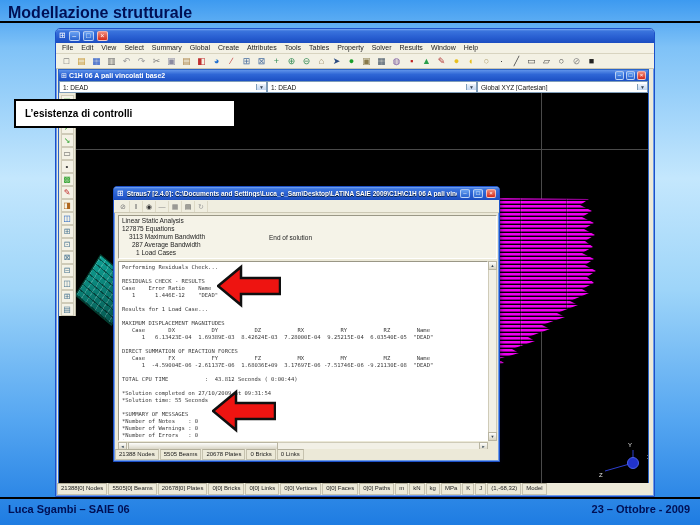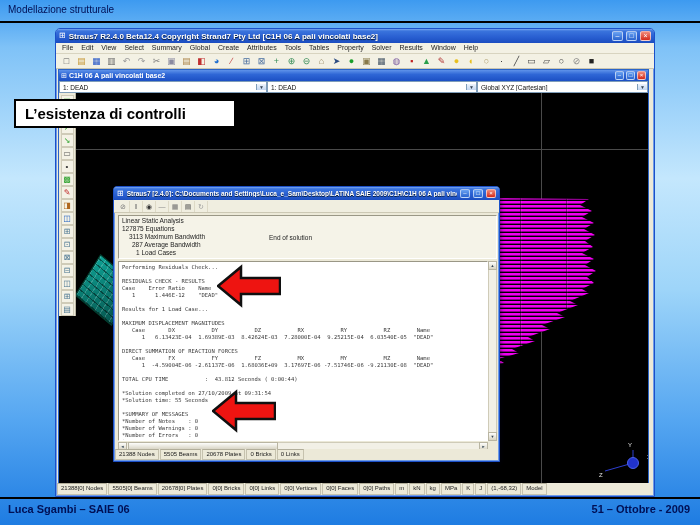--- a/index.html
+++ b/index.html
@@ -1,21 +1,21 @@
 <!DOCTYPE html>
 <html><head>
 <meta charset="utf-8">
 <style>
   * { margin:0; padding:0; box-sizing:border-box; }
   html,body { width:700px; height:525px; }
   body { font-family:"Liberation Sans", sans-serif; overflow:hidden; }
   .page { position:relative; width:700px; height:525px; overflow:hidden;
     background:linear-gradient(180deg,#3d9af0 0%,#7fc2f7 9%,#c4e7fd 34%,#9ed5f9 55%,#55a6f1 80%,#1e7ce2 100%); }
 
-  .slide-title { position:absolute; top:4px; left:8px; font-size:10px; font-weight:normal; color:#001055; }
+  .slide-title { position:absolute; top:4px; left:8px; font-size:16px; font-weight:bold; color:#001055; }
   .rule { position:absolute; left:0; width:700px; height:2px; background:#000; }
   .rule.top { top:21px; } .rule.bottom { top:497px; }
   .footer { position:absolute; top:503px; font-size:11px; font-weight:bold; color:#001055; }
   .footer.left { left:8px; } .footer.right { right:10px; }
 
   
   .app { position:absolute; left:55px; top:28px; width:600px; height:469px; background:#ece9d8;
     border:1px solid #1b50c8; border-radius:5px 5px 0 0; box-shadow:inset 0 0 0 1px #6f9be6; z-index:1; }
   .tbar { height:14px; display:flex; align-items:center; gap:3px; padding:0 3px; border-radius:4px 4px 0 0;
     background:linear-gradient(180deg,#7aa7f0 0%,#3a74dd 14%,#2a60d2 55%,#1b4dc0 100%); }
@@ -95,37 +95,36 @@
   .sbtn { position:absolute; width:9px; height:9px; font-size:4px; line-height:8px; text-align:center; color:#345;
     background:linear-gradient(#fdfdfb,#d8d4c2); border:1px solid #b9b5a2; }
   .vscroll .up { left:-1px; top:-1px; } .vscroll .down { left:-1px; bottom:-1px; }
   .hscroll .lft { left:-1px; top:-1px; } .hscroll .rgt { right:-1px; top:-1px; }
   .hthumb { position:absolute; left:9px; top:-1px; width:150px; height:9px; background:linear-gradient(#fdfdfb,#d3cfbd); border:1px solid #b9b5a2; }
   .dlg-status { position:absolute; left:1px; right:1px; bottom:1px; height:11px; display:flex; background:#ece9d8; }
   .dlg-status .seg { font-size:6px; }
 
   
   .callout { position:absolute; left:14px; top:99px; width:222px; height:29px; background:#fff; border:2px solid #000;
-    font-size:15px; font-weight:bold; color:#000; line-height:25px; padding-left:9px; z-index:9; white-space:nowrap; }
+    font-size:10px; font-weight:bold; color:#000; line-height:25px; padding-left:9px; z-index:9; white-space:nowrap; }
   .arrow { position:absolute; z-index:7; }
   .arrow.a1 { left:217px; top:264px; }
   .arrow.a2 { left:212px; top:389px; }
 </style>
 </head>
 <body>
 
 <div class="page">
 
   <div class="slide-title">Modellazione strutturale</div>
   <div class="rule top"></div>
 
   <div class="app">
     <div class="tbar">
       <span class="logo">⊞</span>
-      <span class="t">Straus7 R2.4.0 Beta12.4 Copyright Strand7 Pty Ltd [C1H 06 A pali vincolati base2]</span>
       <span class="wbtn">–</span>
       <span class="wbtn">□</span>
       <span class="wbtn close">×</span>
     </div>
     <div class="menubar">
         <span class="menu-item">File</span>
         <span class="menu-item">Edit</span>
         <span class="menu-item">View</span>
         <span class="menu-item">Select</span>
         <span class="menu-item">Summary</span>
@@ -337,14 +336,14 @@
     <polygon points="1,22 24,3 24,14 63,14 63,30 24,30 24,41" fill="#ee1411" stroke="#101010" stroke-width="2.5"></polygon>
   </svg>
   <svg class="arrow a2" width="64" height="44">
     <polygon points="1,22 24,3 24,14 63,14 63,30 24,30 24,41" fill="#ee1411" stroke="#101010" stroke-width="2.5"></polygon>
   </svg>
 
   <div class="callout">L’esistenza di controlli</div>
 
   <div class="rule bottom"></div>
   <div class="footer left">Luca Sgambi – SAIE 06</div>
-  <div class="footer right">51 – Ottobre - 2009</div>
+  <div class="footer right">23 – Ottobre - 2009</div>
 </div>
 
 </body></html>

